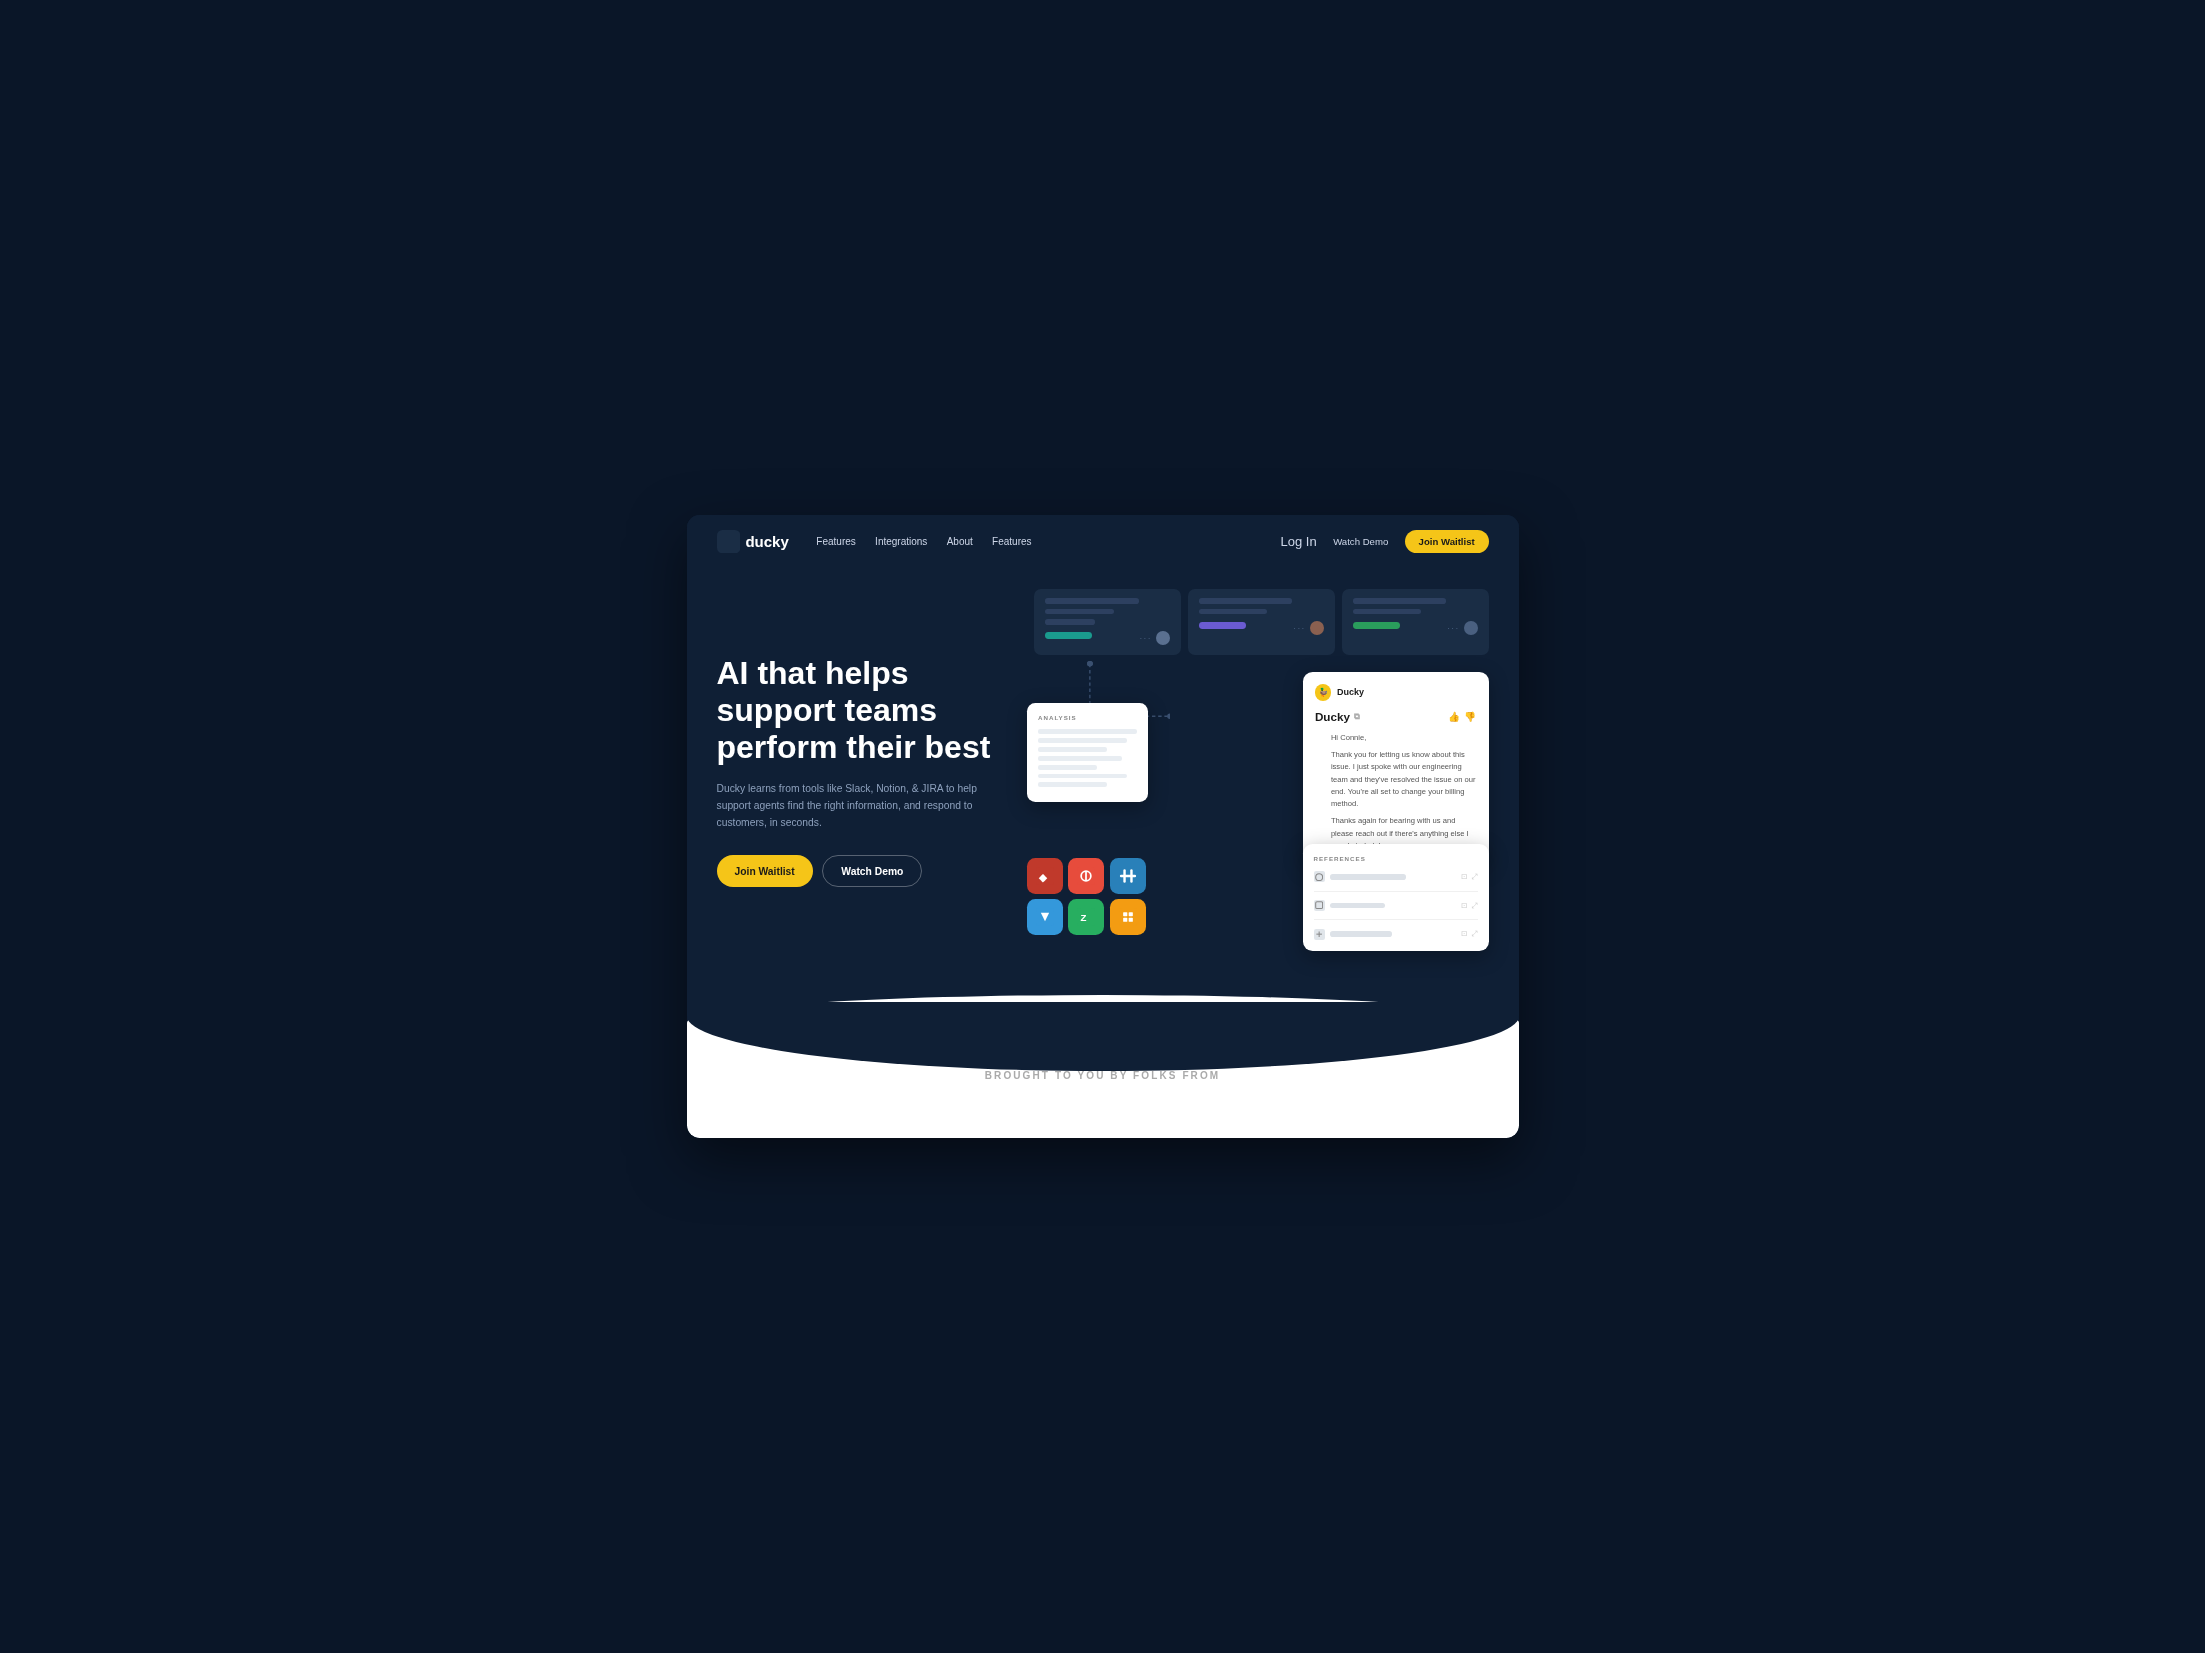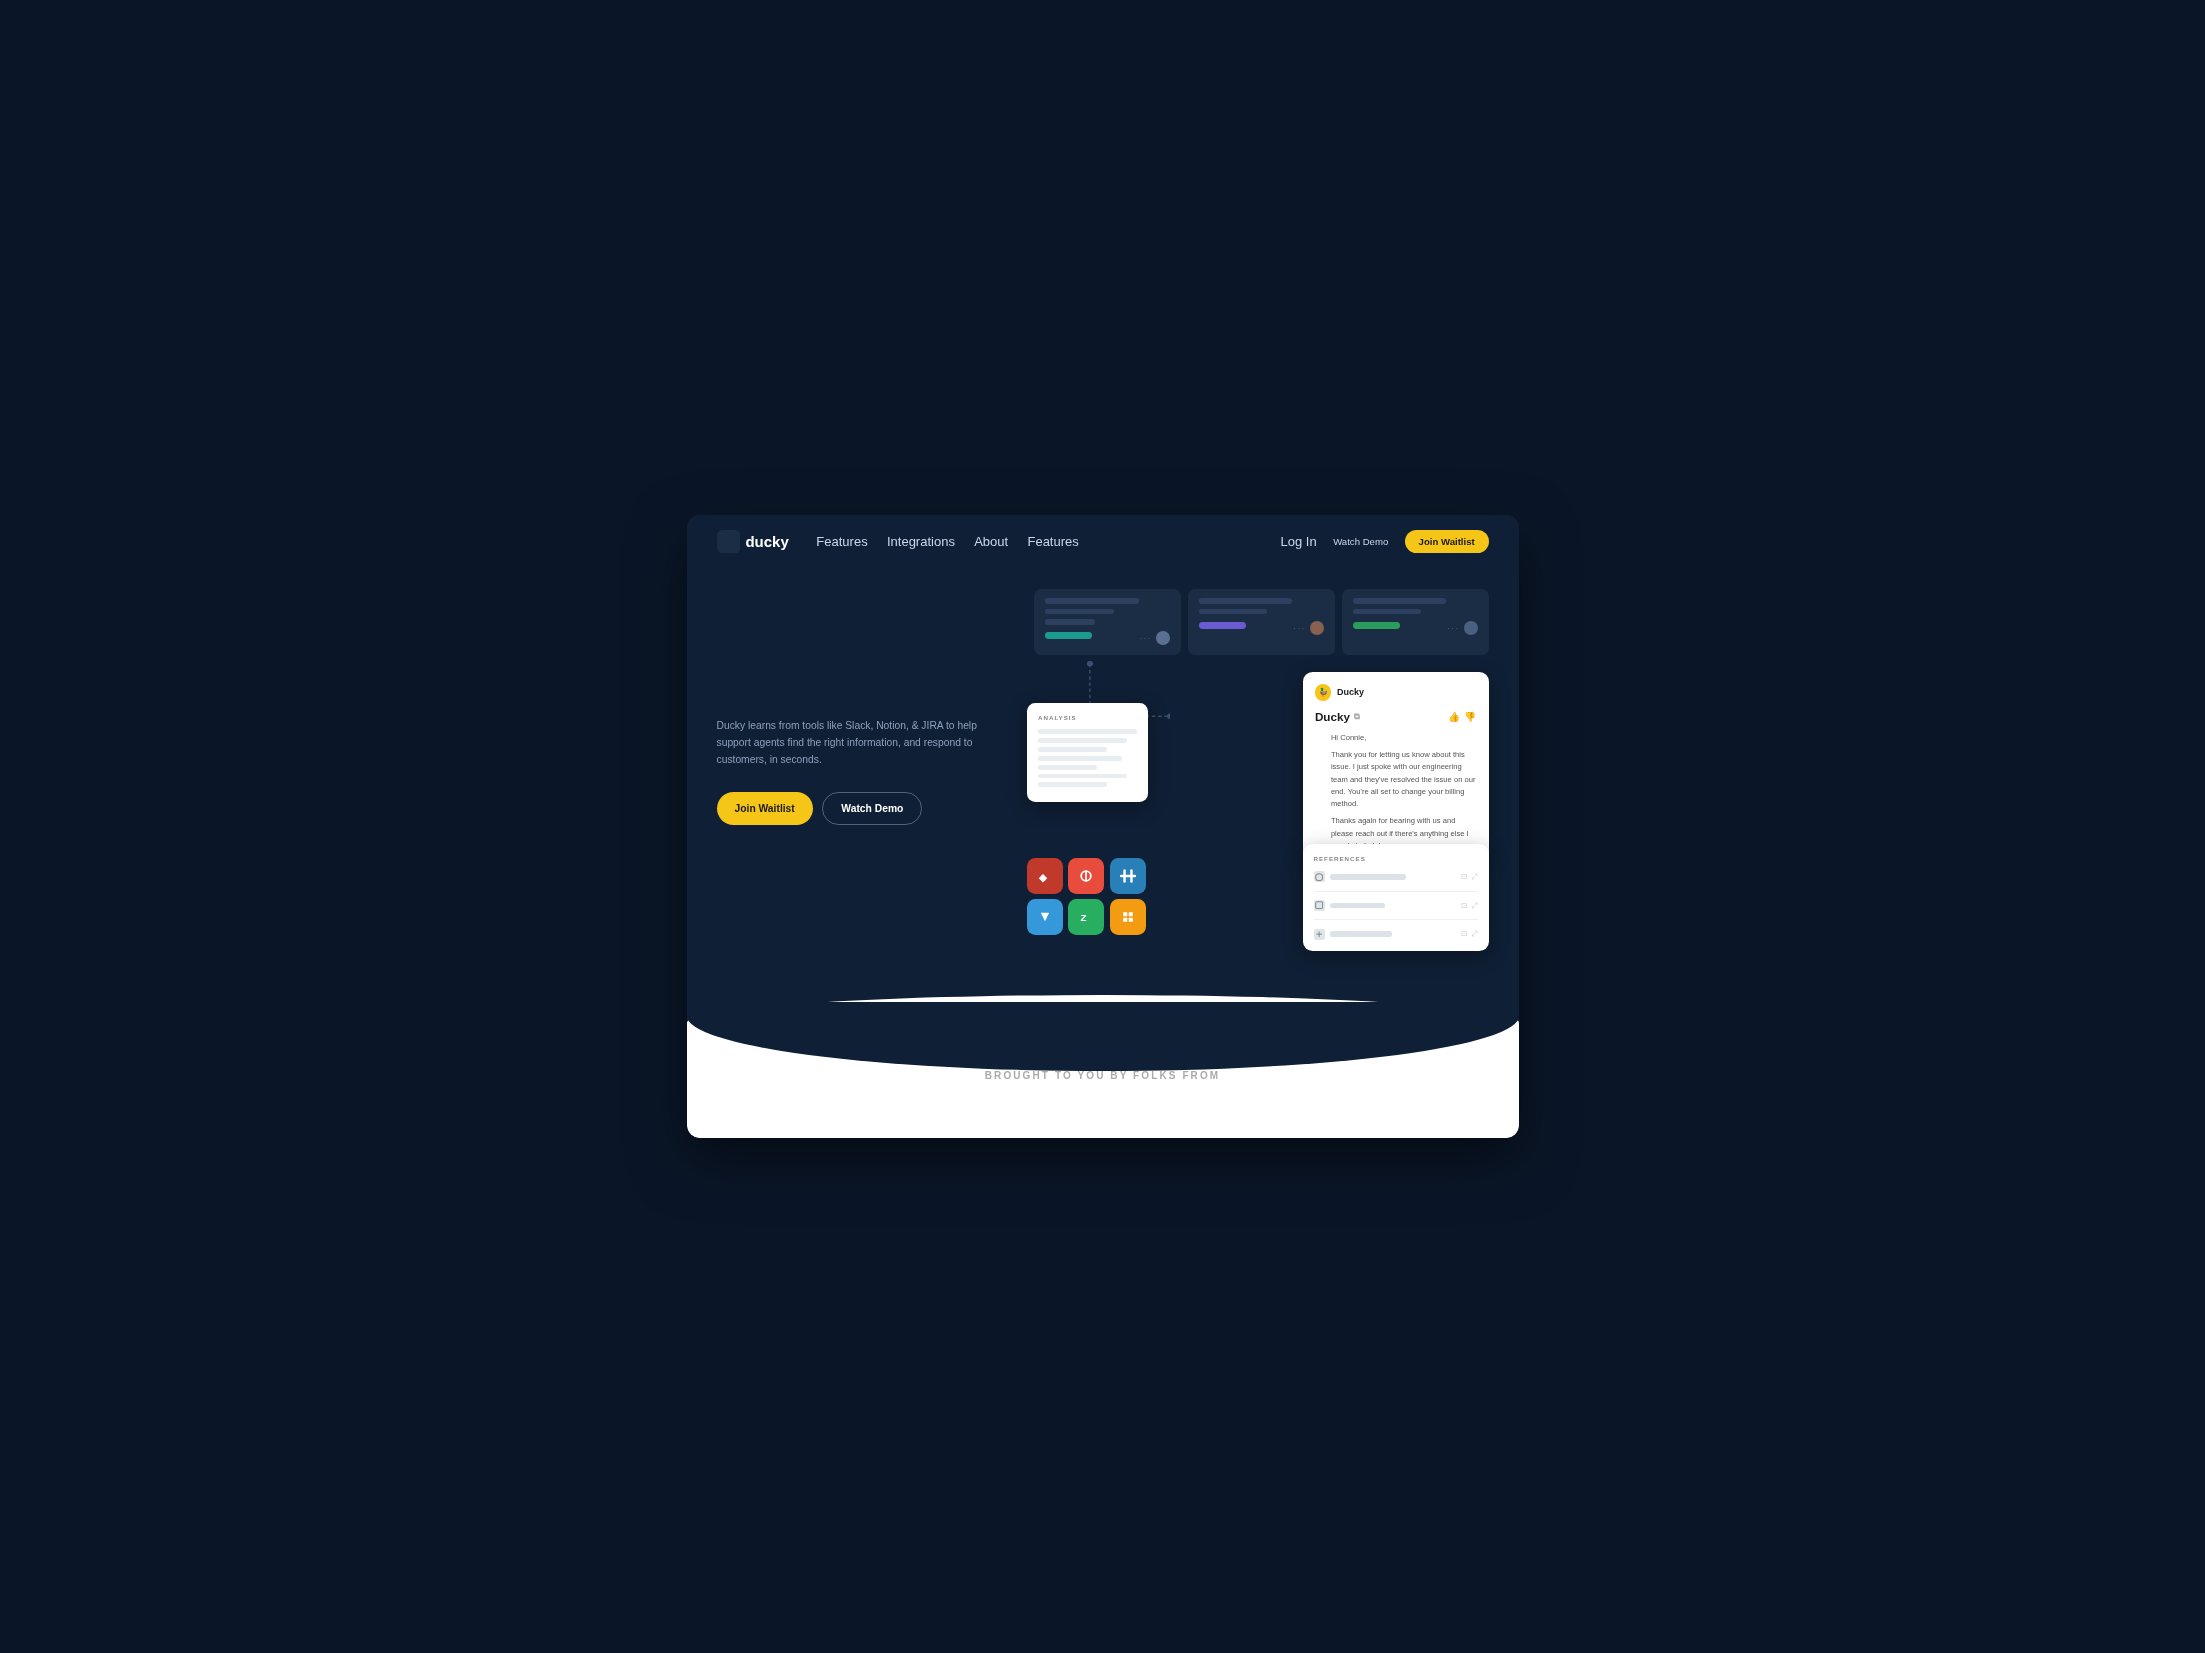--- a/index.html
+++ b/index.html
@@ -40,21 +40,21 @@
       font-weight: 700;
       color: #fff;
     }
     .nav-links {
       display: flex;
       gap: 19.3px;
       flex: 1;
     }
     .nav-link {
       color: #cdd6e8;
-      font-size: 13px;
+      font-size: 10px;
       cursor: pointer;
       text-decoration: none;
       text-align: center;
     }
     .nav-right {
       display: flex;
       align-items: center;
       gap: 16.5px;
     }
     .btn-login {
@@ -474,20 +474,21 @@
     <div class="nav-right">
       <button class="btn-login">Log In</button>
       <button class="btn-watch-demo">Watch Demo</button>
       <button class="btn-join-waitlist-nav">Join Waitlist</button>
     </div>
   </nav>
 
   <section class="hero">
 
     <div class="hero-left">
+      <h1 class="hero-title">AI that helps support teams perform their best</h1>
       <p class="hero-desc">Ducky learns from tools like Slack, Notion, &amp; JIRA to help support agents find the right information, and respond to customers, in seconds.</p>
       <div class="hero-buttons">
         <button class="btn-join-hero">Join Waitlist</button>
         <button class="btn-watch-hero">Watch Demo</button>
       </div>
     </div>
 
     <div class="hero-right">
 
       <div class="ticket-cards-row">

